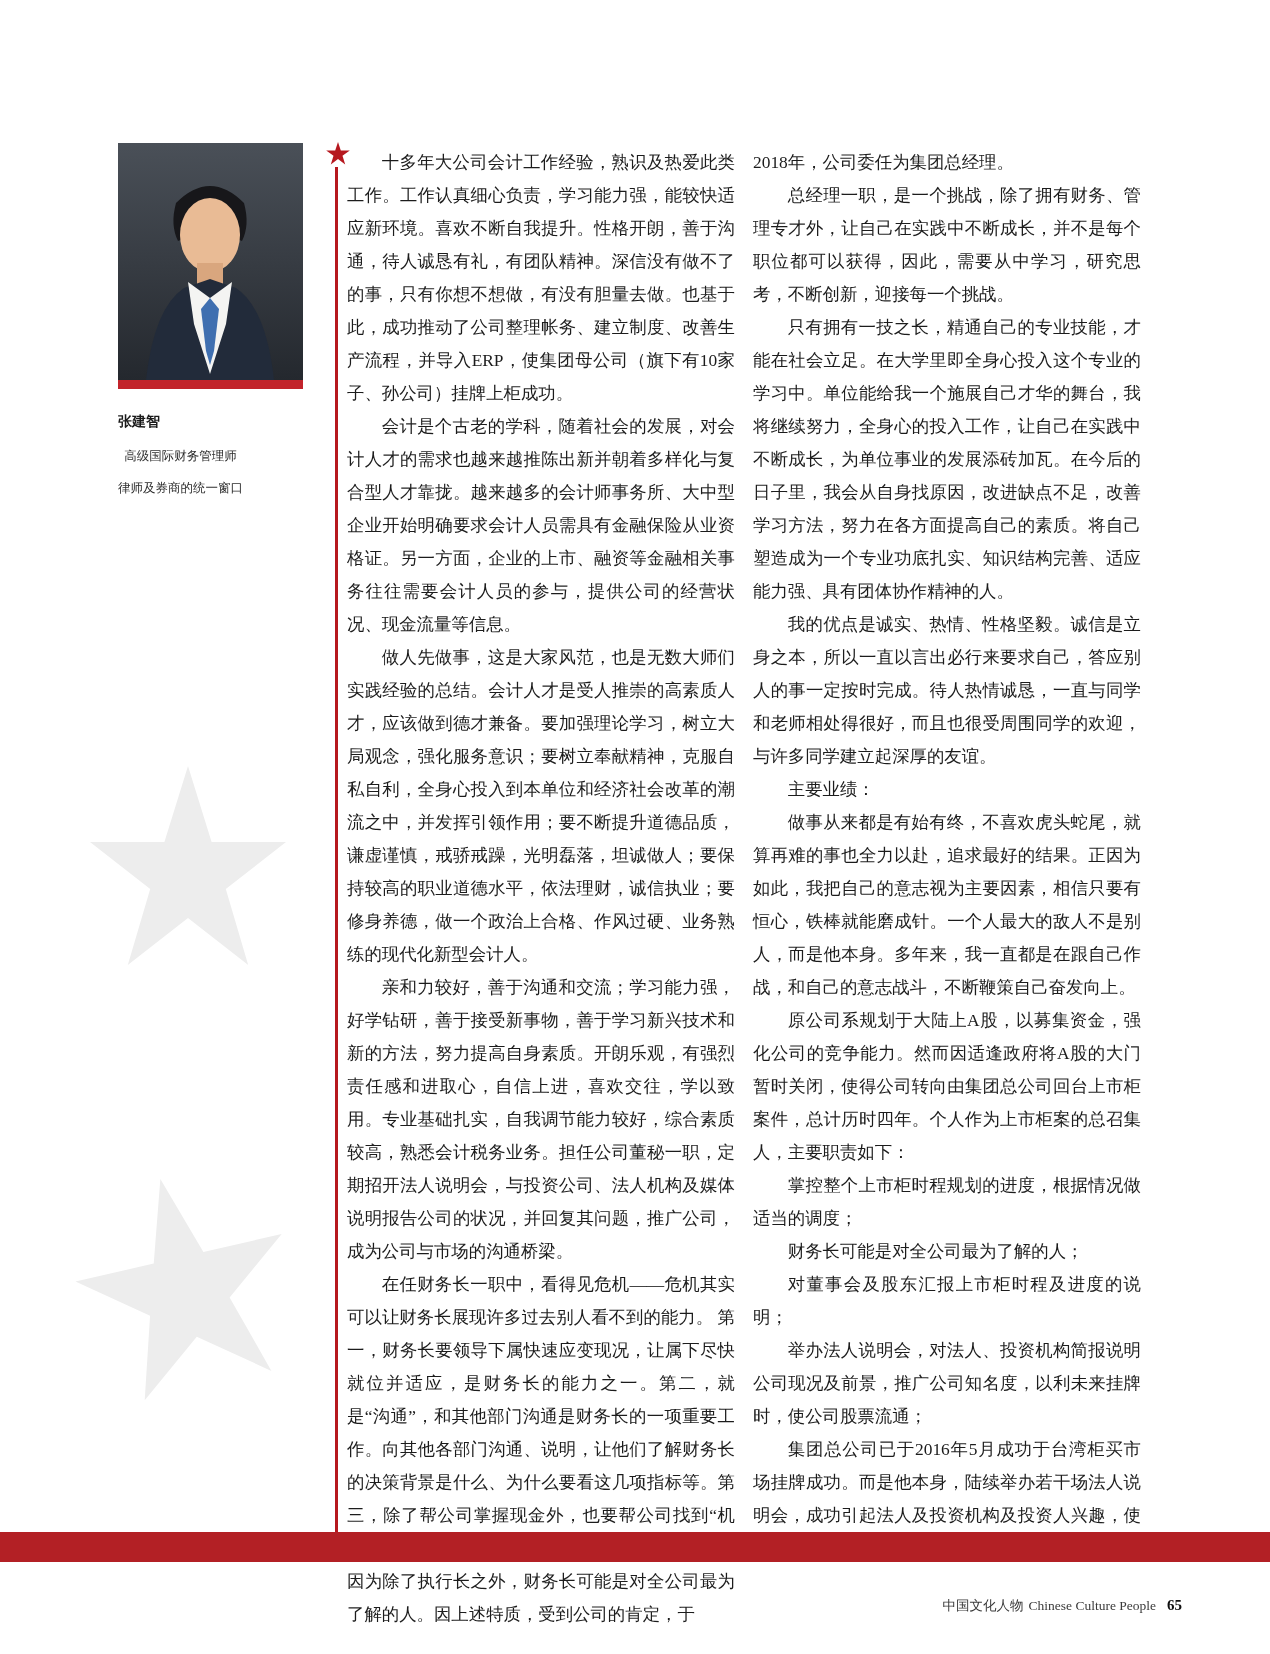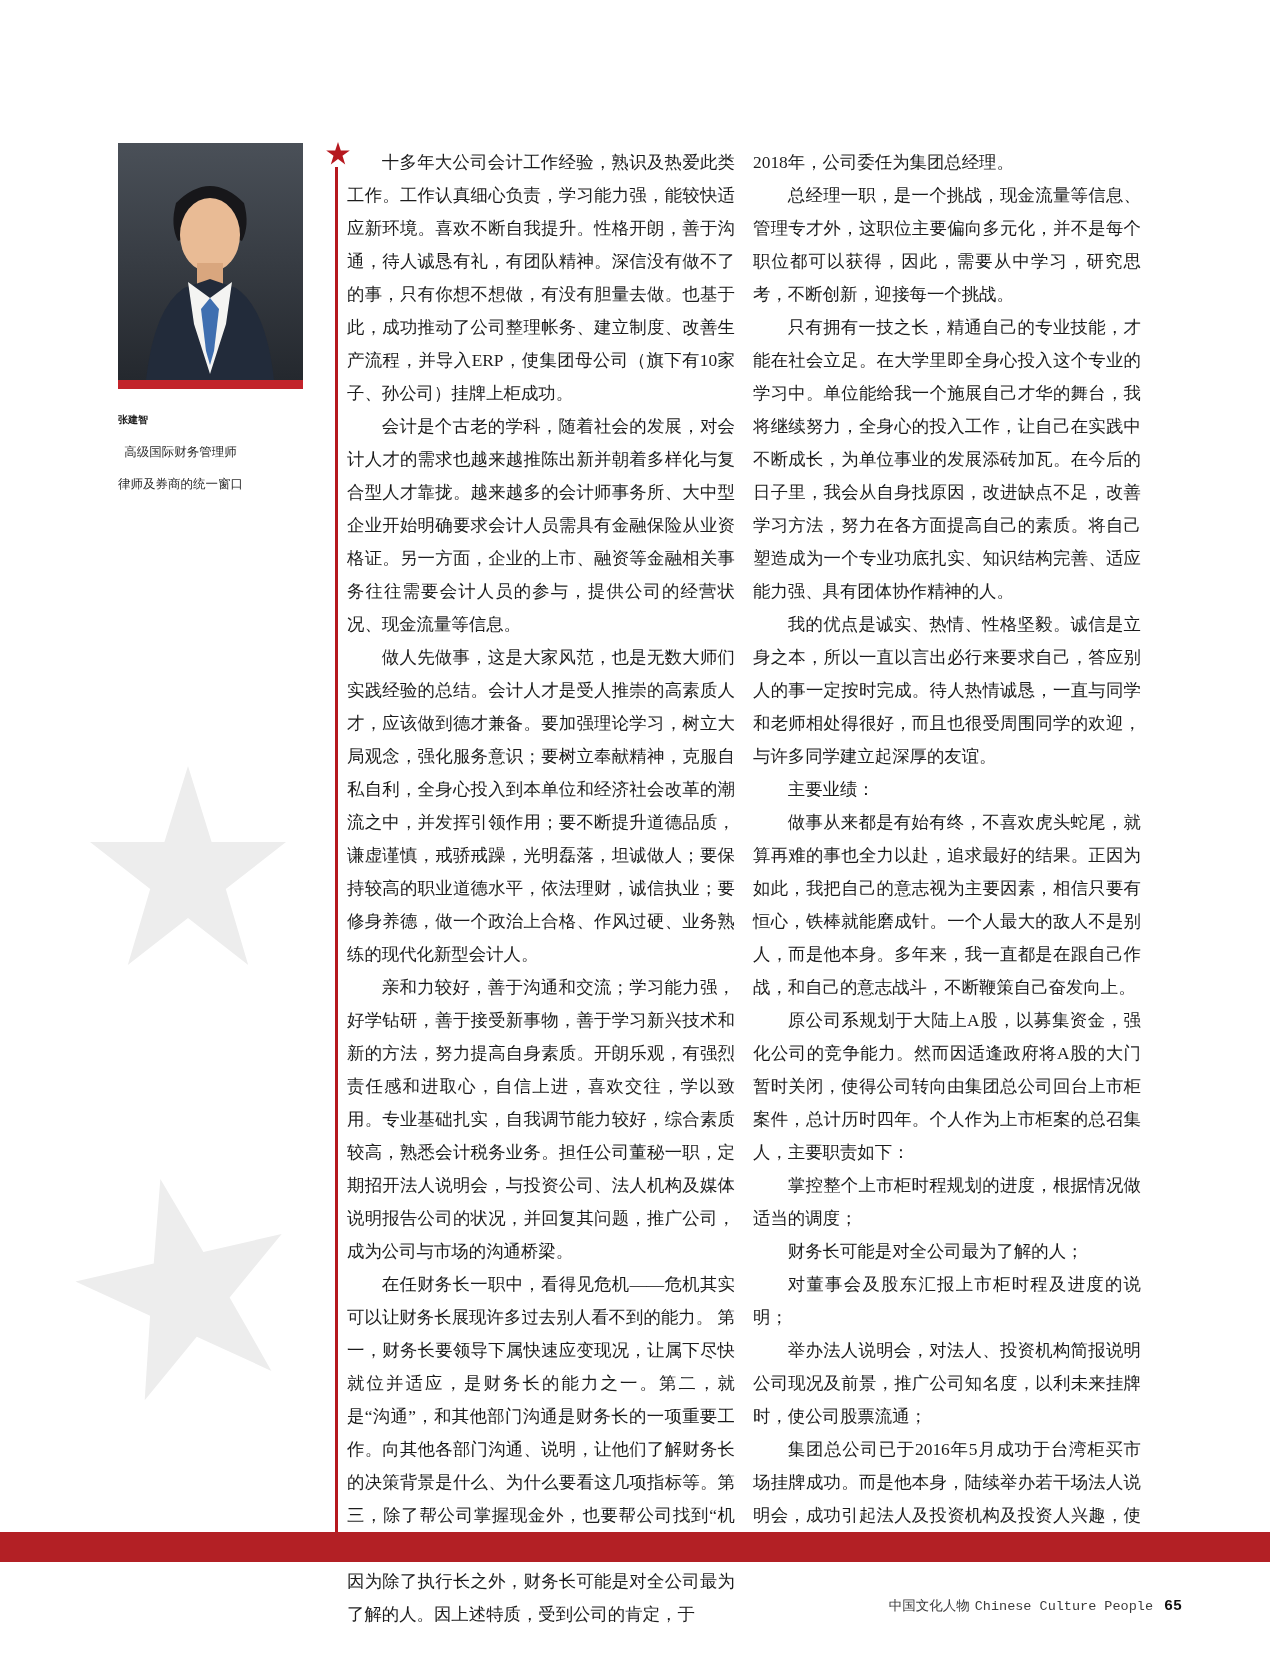--- a/index.html
+++ b/index.html
@@ -6,21 +6,21 @@
   .page{
     position:relative;width:1270px;height:1654px;background:#ffffff;overflow:hidden;
     font-family:"Liberation Serif","DejaVu Serif",serif;color:#1c1c1c;
   }
   
   .photo{position:absolute;left:118px;top:143px;width:185px;height:246px;}
   .photo svg{display:block;}
   .photo-strip{position:absolute;left:0;bottom:0;width:185px;height:9px;}
   
   .caption{position:absolute;left:118px;top:413px;font-family:"Liberation Sans","DejaVu Sans",sans-serif;}
-  .caption .name{font-size:10px;font-weight:700;color:#1a1a1a;margin:0 0 17px 0;}
+  .caption .name{font-size:14px;font-weight:700;color:#1a1a1a;margin:0 0 17px 0;}
   .caption .title{font-size:12.5px;color:#2e2e2e;margin:0 0 15px 0;text-align:center;}
   
   .watermark{
     position:absolute;background:#ededed;
     clip-path:polygon(50% 0%,61.8% 35.5%,99% 35.5%,68.9% 57.5%,80.1% 93%,50% 71%,19.9% 93%,31.1% 57.5%,1% 35.5%,38.2% 35.5%);
   }
   .star1{left:88px;top:766px;width:200px;height:214px;}
   .star2{left:78px;top:1176px;width:216px;height:228px;transform:rotate(-13deg);}
   
   .divider-star{position:absolute;left:326px;top:142px;width:24px;height:24px;}
@@ -29,21 +29,21 @@
   .col{position:absolute;top:146px;width:388px;font-size:17.4px;line-height:33px;
        text-align:justify;color:#1c1c1c;}
   .col p{margin:0;text-indent:2em;}
   .col p.no-indent{text-indent:0;}
   .col-left{left:347px;}
   .col-right{left:753px;}
   
   .bottom-bar{position:absolute;left:0;top:1532px;width:1270px;height:30px;}
   .page-footer{
     position:absolute;right:88px;top:1597px;
-    font-family:Liberation Mono, monospace;font-size:13.5px;color:#3a3a3a;
+    font-family:Liberation Serif, serif;font-size:13.5px;color:#3a3a3a;
     white-space:nowrap;
   }
   .page-footer .en{margin-left:5px;}
   .page-footer .num{font-weight:700;font-size:15px;color:#101010;margin-left:11px;}
 </style>
 </head>
 <body>
 
 <div class="page">
 
@@ -83,21 +83,21 @@
   <main>
     <div class="col col-left">
         <p>十多年大公司会计工作经验，熟识及热爱此类工作。工作认真细心负责，学习能力强，能较快适应新环境。喜欢不断自我提升。性格开朗，善于沟通，待人诚恳有礼，有团队精神。深信没有做不了的事，只有你想不想做，有没有胆量去做。也基于此，成功推动了公司整理帐务、建立制度、改善生产流程，并导入ERP，使集团母公司（旗下有10家子、孙公司）挂牌上柜成功。</p>
         <p>会计是个古老的学科，随着社会的发展，对会计人才的需求也越来越推陈出新并朝着多样化与复合型人才靠拢。越来越多的会计师事务所、大中型企业开始明确要求会计人员需具有金融保险从业资格证。另一方面，企业的上市、融资等金融相关事务往往需要会计人员的参与，提供公司的经营状况、现金流量等信息。</p>
         <p>做人先做事，这是大家风范，也是无数大师们实践经验的总结。会计人才是受人推崇的高素质人才，应该做到德才兼备。要加强理论学习，树立大局观念，强化服务意识；要树立奉献精神，克服自私自利，全身心投入到本单位和经济社会改革的潮流之中，并发挥引领作用；要不断提升道德品质，谦虚谨慎，戒骄戒躁，光明磊落，坦诚做人；要保持较高的职业道德水平，依法理财，诚信执业；要修身养德，做一个政治上合格、作风过硬、业务熟练的现代化新型会计人。</p>
         <p>亲和力较好，善于沟通和交流；学习能力强，好学钻研，善于接受新事物，善于学习新兴技术和新的方法，努力提高自身素质。开朗乐观，有强烈责任感和进取心，自信上进，喜欢交往，学以致用。专业基础扎实，自我调节能力较好，综合素质较高，熟悉会计税务业务。担任公司董秘一职，定期招开法人说明会，与投资公司、法人机构及媒体说明报告公司的状况，并回复其问题，推广公司，成为公司与市场的沟通桥梁。</p>
         <p>在任财务长一职中，看得见危机——危机其实可以让财务长展现许多过去别人看不到的能力。 第一，财务长要领导下属快速应变现况，让属下尽快就位并适应，是财务长的能力之一。第二，就是“沟通”，和其他部门沟通是财务长的一项重要工作。向其他各部门沟通、说明，让他们了解财务长的决策背景是什么、为什么要看这几项指标等。第三，除了帮公司掌握现金外，也要帮公司找到“机会”，不要把自己局限在一个财务人员的角色上，因为除了执行长之外，财务长可能是对全公司最为了解的人。因上述特质，受到公司的肯定，于</p>
       </div>
     <div class="col col-right">
         <p class="no-indent">2018年，公司委任为集团总经理。</p>
-        <p>总经理一职，是一个挑战，现金流量等信息、管理专才外，这职位主要偏向多元化，并不是每个职位都可以获得，因此，需要从中学习，研究思考，不断创新，迎接每一个挑战。</p>
+        <p>总经理一职，是一个挑战，除了拥有财务、管理专才外，让自己在实践中不断成长，并不是每个职位都可以获得，因此，需要从中学习，研究思考，不断创新，迎接每一个挑战。</p>
         <p>只有拥有一技之长，精通自己的专业技能，才能在社会立足。在大学里即全身心投入这个专业的学习中。单位能给我一个施展自己才华的舞台，我将继续努力，全身心的投入工作，让自己在实践中不断成长，为单位事业的发展添砖加瓦。在今后的日子里，我会从自身找原因，改进缺点不足，改善学习方法，努力在各方面提高自己的素质。将自己塑造成为一个专业功底扎实、知识结构完善、适应能力强、具有团体协作精神的人。</p>
         <p>我的优点是诚实、热情、性格坚毅。诚信是立身之本，所以一直以言出必行来要求自己，答应别人的事一定按时完成。待人热情诚恳，一直与同学和老师相处得很好，而且也很受周围同学的欢迎，与许多同学建立起深厚的友谊。</p>
         <p>主要业绩：</p>
         <p>做事从来都是有始有终，不喜欢虎头蛇尾，就算再难的事也全力以赴，追求最好的结果。正因为如此，我把自己的意志视为主要因素，相信只要有恒心，铁棒就能磨成针。一个人最大的敌人不是别人，而是他本身。多年来，我一直都是在跟自己作战，和自己的意志战斗，不断鞭策自己奋发向上。</p>
         <p>原公司系规划于大陆上A股，以募集资金，强化公司的竞争能力。然而因适逢政府将A股的大门暂时关闭，使得公司转向由集团总公司回台上市柜案件，总计历时四年。个人作为上市柜案的总召集人，主要职责如下：</p>
         <p>掌控整个上市柜时程规划的进度，根据情况做适当的调度；</p>
         <p>财务长可能是对全公司最为了解的人；</p>
         <p>对董事会及股东汇报上市柜时程及进度的说明；</p>
         <p>举办法人说明会，对法人、投资机构简报说明公司现况及前景，推广公司知名度，以利未来挂牌时，使公司股票流通；</p>
         <p>集团总公司已于2016年5月成功于台湾柜买市场挂牌成功。而是他本身，陆续举办若干场法人说明会，成功引起法人及投资机构及投资人兴趣，使得公司股票于公开市场上充分流通。</p>

